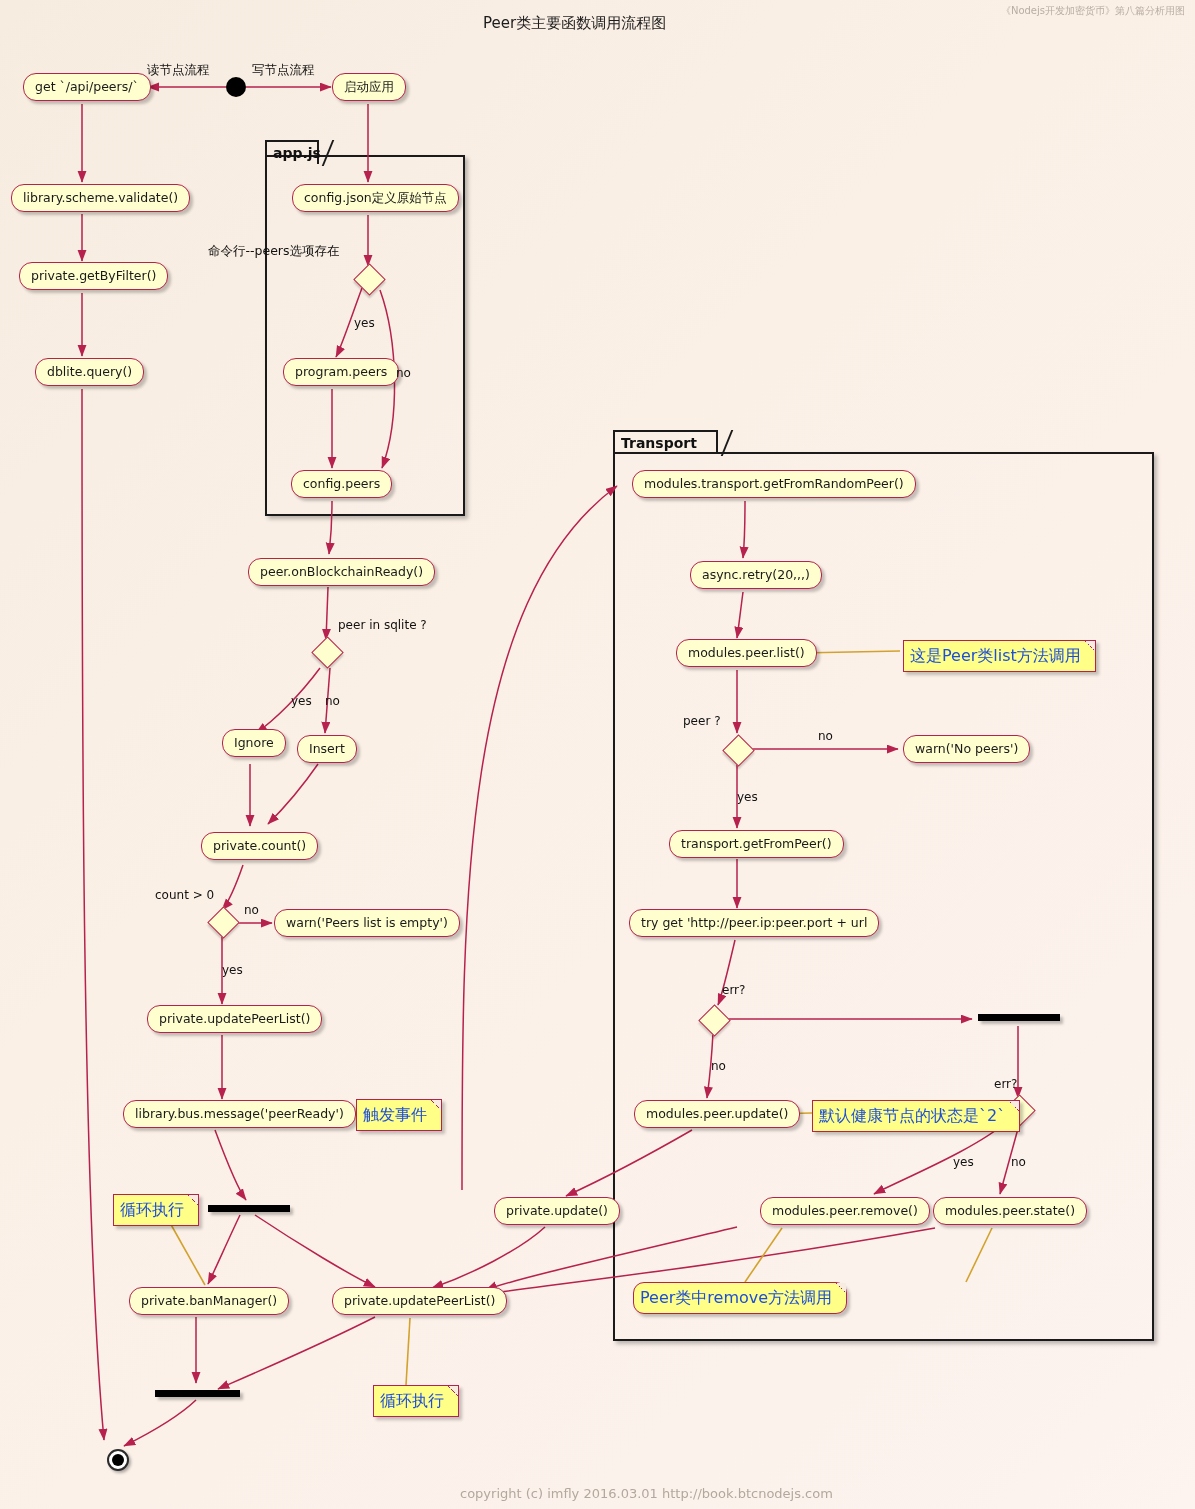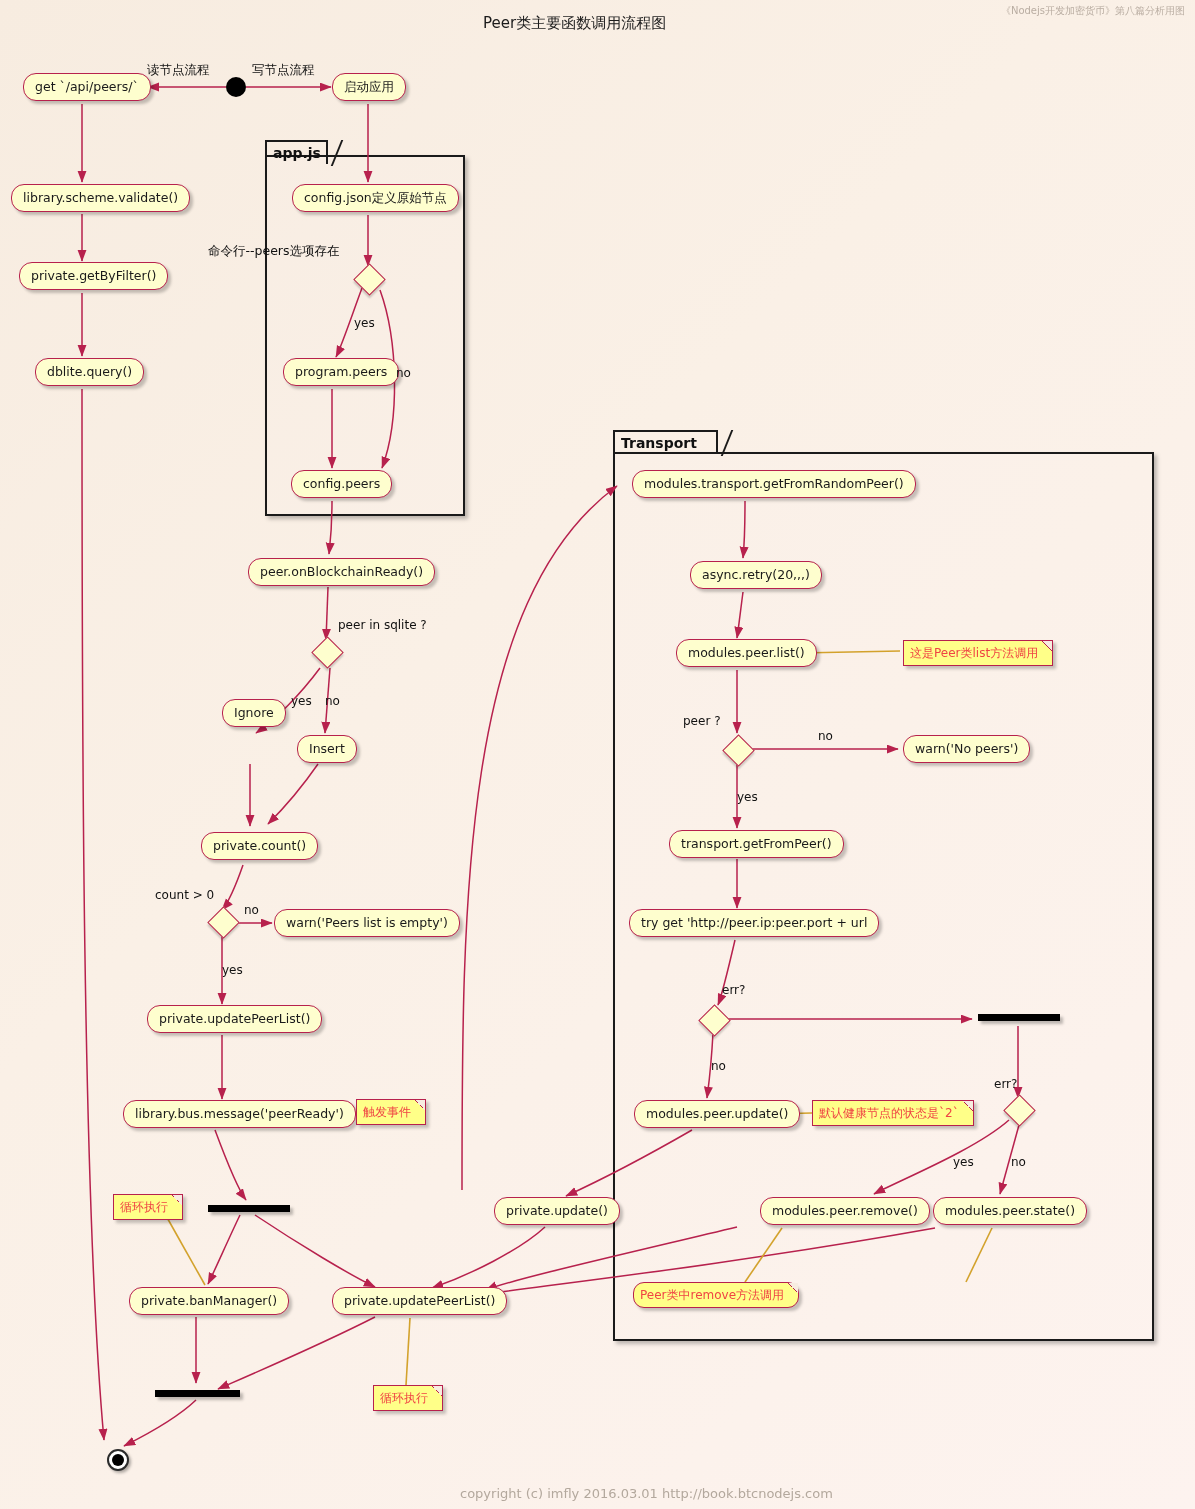--- a/index.html
+++ b/index.html
@@ -51,21 +51,21 @@
   }
   .partition-tab::after{
     content:"";position:absolute;right:-12px;top:-2px;width:13px;height:26px;
     border-right:2.2px solid #1a1a1a;
     transform:skewX(-22deg);box-sizing:border-box;
   }
 
   
   .note{
     position:absolute;background:#ffff88;border:1.2px solid #b7214d;
-    font-size:12px;color:#ef4444;line-height:1.35;padding:4px 14px 4px 6px;
+    font-size:16px;color:#1d4ed8;line-height:1.35;padding:4px 14px 4px 6px;
     box-shadow:3px 3px 3px rgba(0,0,0,.22);box-sizing:border-box;white-space:pre;
   }
   .note::after{
     content:"";position:absolute;right:0;top:0;width:10px;height:10px;
     background:linear-gradient(225deg,#f7ece0 50%,#b7214d 50%,#ffff88 52%);
   }
 
   
   .lbl{position:absolute;font-size:12px;color:#111;white-space:nowrap;}
   .lbl.cn{font-size:12.5px;}
@@ -73,21 +73,21 @@
 </head>
 <body>
 
 <div id="canvas">
 
   <div class="title">Peer类主要函数调用流程图</div>
   <div class="watermark">《Nodejs开发加密货币》第八篇分析用图</div>
   <div class="footer">copyright (c) imfly 2016.03.01 http://book.btcnodejs.com</div>
 
   <div class="partition" style="left:265px;top:155px;width:200px;height:361px;"></div>
-  <div class="partition-tab" style="left:265px;top:140px;width:63px;">app.js</div>
+  <div class="partition-tab" style="left:265px;top:140px;width:54px;">app.js</div>
 
   <div class="partition" style="left:613px;top:452px;width:541px;height:889px;"></div>
   <div class="partition-tab" style="left:613px;top:430px;width:105px;">Transport</div>
 
   <svg class="edges" viewBox="0 0 1195 1509">
     <defs>
       <marker id="ah" markerWidth="9" markerHeight="9" refX="7.5" refY="3" orient="auto" markerUnits="strokeWidth">
         <path d="M0,0 L8,3 L0,6 z" fill="#b7214d"></path>
       </marker>
     </defs>
@@ -194,21 +194,21 @@
   <div class="node cn" style="left:332px;top:73px;">启动应用</div>
   <div class="node" style="left:11px;top:184px;">library.scheme.validate()</div>
   <div class="node" style="left:19px;top:262px;">private.getByFilter()</div>
   <div class="node" style="left:35px;top:358px;">dblite.query()</div>
 
   <div class="node cn" style="left:292px;top:184px;">config.json定义原始节点</div>
   <div class="node" style="left:283px;top:358px;">program.peers</div>
   <div class="node" style="left:291px;top:470px;">config.peers</div>
 
   <div class="node" style="left:248px;top:558px;">peer.onBlockchainReady()</div>
-  <div class="node" style="left:222px;top:699px;">Ignore</div>
+  <div class="node" style="left:222px;top:729px;">Ignore</div>
   <div class="node" style="left:297px;top:735px;">Insert</div>
   <div class="node" style="left:201px;top:832px;">private.count()</div>
   <div class="node" style="left:274px;top:909px;">warn('Peers list is empty')</div>
   <div class="node" style="left:147px;top:1005px;">private.updatePeerList()</div>
   <div class="node" style="left:123px;top:1100px;">library.bus.message('peerReady')</div>
   <div class="node" style="left:129px;top:1287px;">private.banManager()</div>
   <div class="node" style="left:332px;top:1287px;">private.updatePeerList()</div>
   <div class="node" style="left:494px;top:1197px;">private.update()</div>
 
   <div class="node" style="left:632px;top:470px;">modules.transport.getFromRandomPeer()</div>

